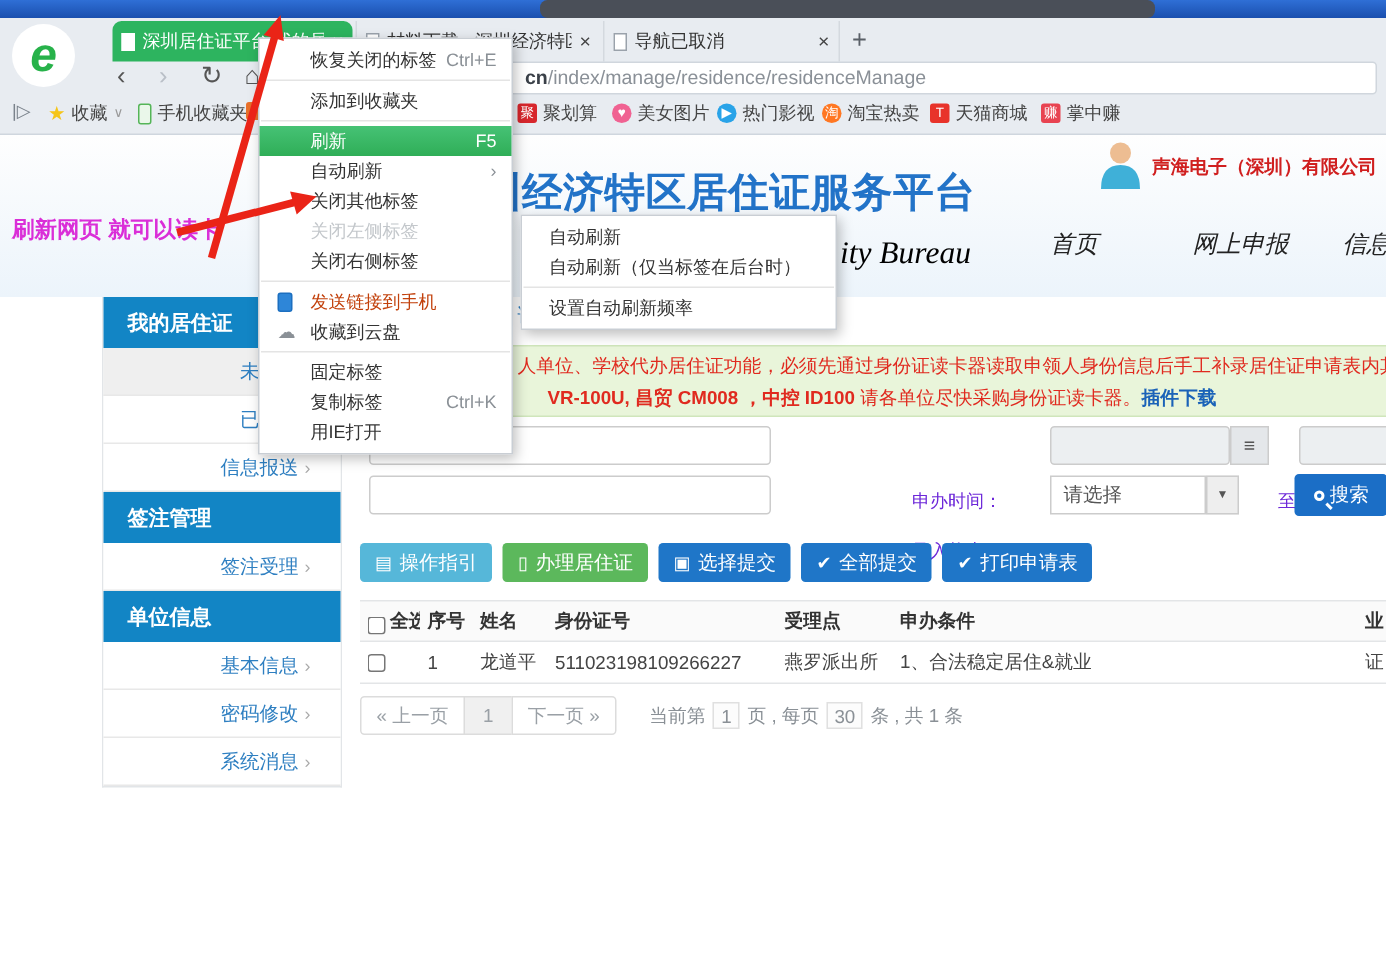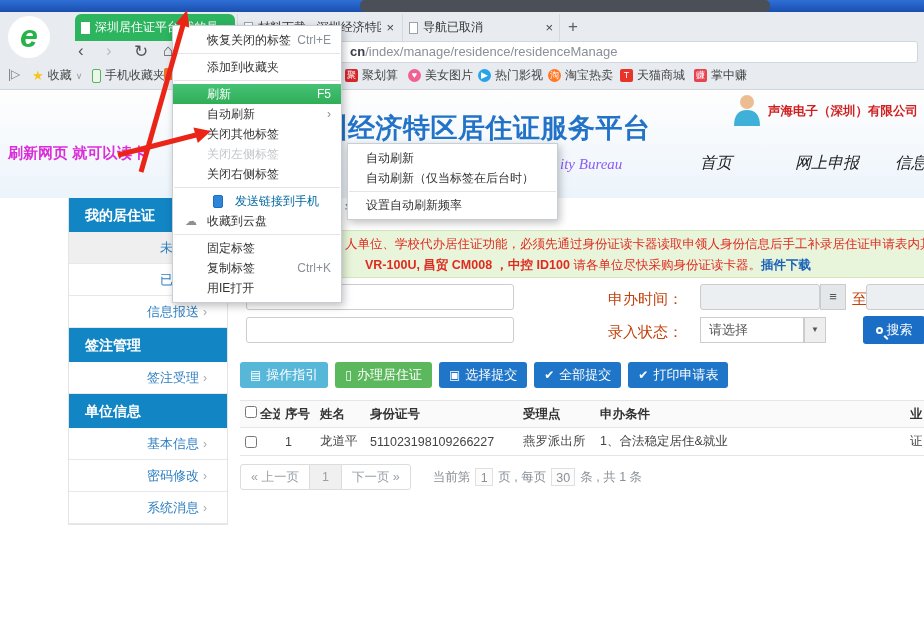--- a/index.html
+++ b/index.html
@@ -35,21 +35,21 @@
   .phoneicon{display:inline-block;width:9px;height:14px;border:1px solid #55b558;border-radius:2px;background:#eaf7ea;}
   .bmicon{display:inline-block;width:13px;height:13px;color:#fff;font-size:9px;line-height:13px;text-align:center;flex:none;}
   .sq{border-radius:2px;} .ci{border-radius:50%;}
   .i-ju{background:#d7262c;} .i-mei{background:#f06292;} .i-re{background:#29a3e8;}
   .i-tao{background:#ff7722;} .i-tm{background:#e8332a;} .i-zz{background:#e84351;}
   .cuticon{left:164px;top:68px;width:12px;height:12px;background:#e8702a;border-radius:2px;}
 
   
   .hdrband{left:0;top:90px;width:924px;height:108px;background:linear-gradient(180deg,#fefefe,#ecf4fb);}
   .sitetitle{left:293px;top:110px;font-size:27px;font-weight:bold;color:#2273c8;letter-spacing:.5px;white-space:nowrap;}
-  .subtitle{left:560px;top:156px;font-size:15px;font-style:italic;color:#8b5cf6;font-family:"Liberation Serif","DejaVu Serif",serif;}
+  .subtitle{left:560px;top:156px;font-size:21px;font-style:italic;color:#000000;font-family:"Liberation Serif","DejaVu Serif",serif;}
   .company{left:768px;top:103px;font-size:12.5px;color:#d01f1f;white-space:nowrap;font-weight:bold;}
   .sitenav{top:153px;font-size:16px;color:#222;font-style:italic;}
   .n1{left:700px;} .n2{left:795px;} .n3{left:895px;width:40px;}
 
   
   .sidebar{left:68px;top:198px;width:160px;border:1px solid #e2e5e8;border-top:none;}
   .sbh{height:34px;line-height:34px;background:#1285c5;color:#fff;font-size:14px;font-weight:bold;padding-left:16px;}
   .sbi{height:32px;line-height:32px;background:#fff;color:#2e7fc1;font-size:13px;text-align:right;
        padding-right:20px;border-bottom:1px solid #e8e8e8;}
   .sbi .arr{color:#aaa;margin-left:4px;font-size:12px;}
@@ -57,58 +57,58 @@
 
   
   .ptitle{left:345px;top:202px;font-size:14px;color:#2e7fc1;}
   .notice{left:240px;top:230px;width:700px;height:48px;background:#e9f5da;border:1px solid #d0e6bb;border-radius:3px;}
   .nline{font-size:12.5px;color:#e02a1f;white-space:nowrap;}
   .nl1{left:345px;top:236px;} .nl2{left:345px;top:257px;margin-left:20px;}
   .nl2 b{font-weight:bold;}
   .plug{color:#1a62b8;font-weight:bold;}
   .inp{background:#fff;border:1px solid #ccc;border-radius:3px;height:26px;}
   .inp.gray{background:#eceff1;}
-  .flabel{font-size:15px;color:#c2410c;}
+  .flabel{font-size:12px;color:#6d28d9;margin-top:36px;}
   .calbtn{background:#e4e7ea;border:1px solid #ccc;text-align:center;color:#555;font-size:13px;line-height:24px;}
   .selbox{background:#fff;border:1px solid #ccc;height:26px;font-size:13px;color:#555;line-height:24px;padding-left:8px;}
   .selbtn{background:#eee;border:1px solid #ccc;height:26px;text-align:center;font-size:8px;color:#555;line-height:24px;}
   .searchbtn{left:863px;top:316px;width:62px;height:28px;background:#1b6ec6;border-radius:3px;color:#fff;
              font-size:13px;display:flex;align-items:center;justify-content:center;gap:4px;}
   .lens{width:7px;height:7px;border:2px solid #fff;border-radius:50%;position:relative;display:inline-block;flex:none;}
   .lens::after{content:"";position:absolute;width:2px;height:5px;background:#fff;transform:rotate(-45deg);left:7px;top:6px;}
 
   .toolbar{left:240px;top:362px;display:flex;gap:7px;}
   .tbtn{height:26px;border-radius:3px;color:#fff;font-size:13px;display:flex;align-items:center;gap:5px;padding:0 10px;white-space:nowrap;}
   .tbtn .g{font-size:12px;}
   .b-guide{background:#56b7d9;} .b-green{background:#5cb85c;} .b-blue{background:#1f76c8;}
 
   .tbl{left:240px;top:400px;width:690px;}
   .trow{display:grid;grid-template-columns:40px 35px 50px 153px 77px 310px 25px;align-items:center;height:28px;
         border-bottom:1px solid #e3e5e7;font-size:12.5px;color:#444;}
   .thead{background:#fafafa;border-top:1px solid #e3e5e7;font-weight:bold;color:#333;}
-  .tc{padding-left:5px;white-space:nowrap;overflow:hidden;display:flex;align-items:flex-start;gap:3px;}
+  .tc{padding-left:5px;white-space:nowrap;overflow:hidden;display:flex;align-items:flex-end;gap:3px;}
   .tc input{width:12px;height:12px;margin:0;}
 
   .pag{left:240px;top:464px;display:flex;align-items:center;font-size:12.5px;color:#9aa0a6;}
   .pbtn{height:26px;line-height:24px;border:1px solid #dcdcdc;background:#fff;padding:0 10px;}
   .pbtn.cur{background:#f0f0f0;border-left:none;border-right:none;padding:0 12px;}
   .pinfo{margin-left:22px;display:flex;align-items:center;gap:5px;color:#8a9096;}
   .pbox{display:inline-block;border:1px solid #e0e0e0;background:#fcfcfc;text-align:center;height:18px;line-height:18px;}
   .pb1{width:18px;} .pb2{width:24px;}
 
   
   .menu{left:172px;top:25px;width:170px;background:#fff;border:1px solid #c9ced4;box-shadow:2px 3px 8px rgba(0,0,0,.25);
         padding:4px 0;z-index:50;}
   .mi{height:20px;line-height:20px;font-size:12px;color:#333;padding-left:34px;padding-right:10px;
       display:flex;justify-content:space-between;position:relative;white-space:nowrap;}
   .mi .sc{color:#8a9096;}
   .mi.hl{background:linear-gradient(180deg,#46c275,#2fae57);color:#fff;}
   .mi.hl .sc{color:#fff;}
   .mi.dis{color:#c3c7cb;}
-  .mi.link{color:#0369a1;margin-left:28px;}
+  .mi.link{color:#c2410c;}
   .msep{height:1px;background:#e4e4e4;margin:3px 1px;}
   .mic{position:absolute;left:12px;top:4px;}
   .phone-mi{width:10px;height:13px;background:#2e86d8;border-radius:2px;border:1px solid #1c6fc0;}
   .cloud-mi{color:#8a9096;font-size:12px;top:0;}
   .submenu{left:347px;top:143px;width:211px;background:#fff;border:1px solid #c9ced4;box-shadow:2px 3px 8px rgba(0,0,0,.25);
         padding:4px 0;z-index:51;}
   .submenu .mi{padding-left:18px;}
 
   
   .note{left:8px;top:144px;font-size:15px;font-weight:bold;color:#da2ed8;z-index:60;white-space:nowrap;}

